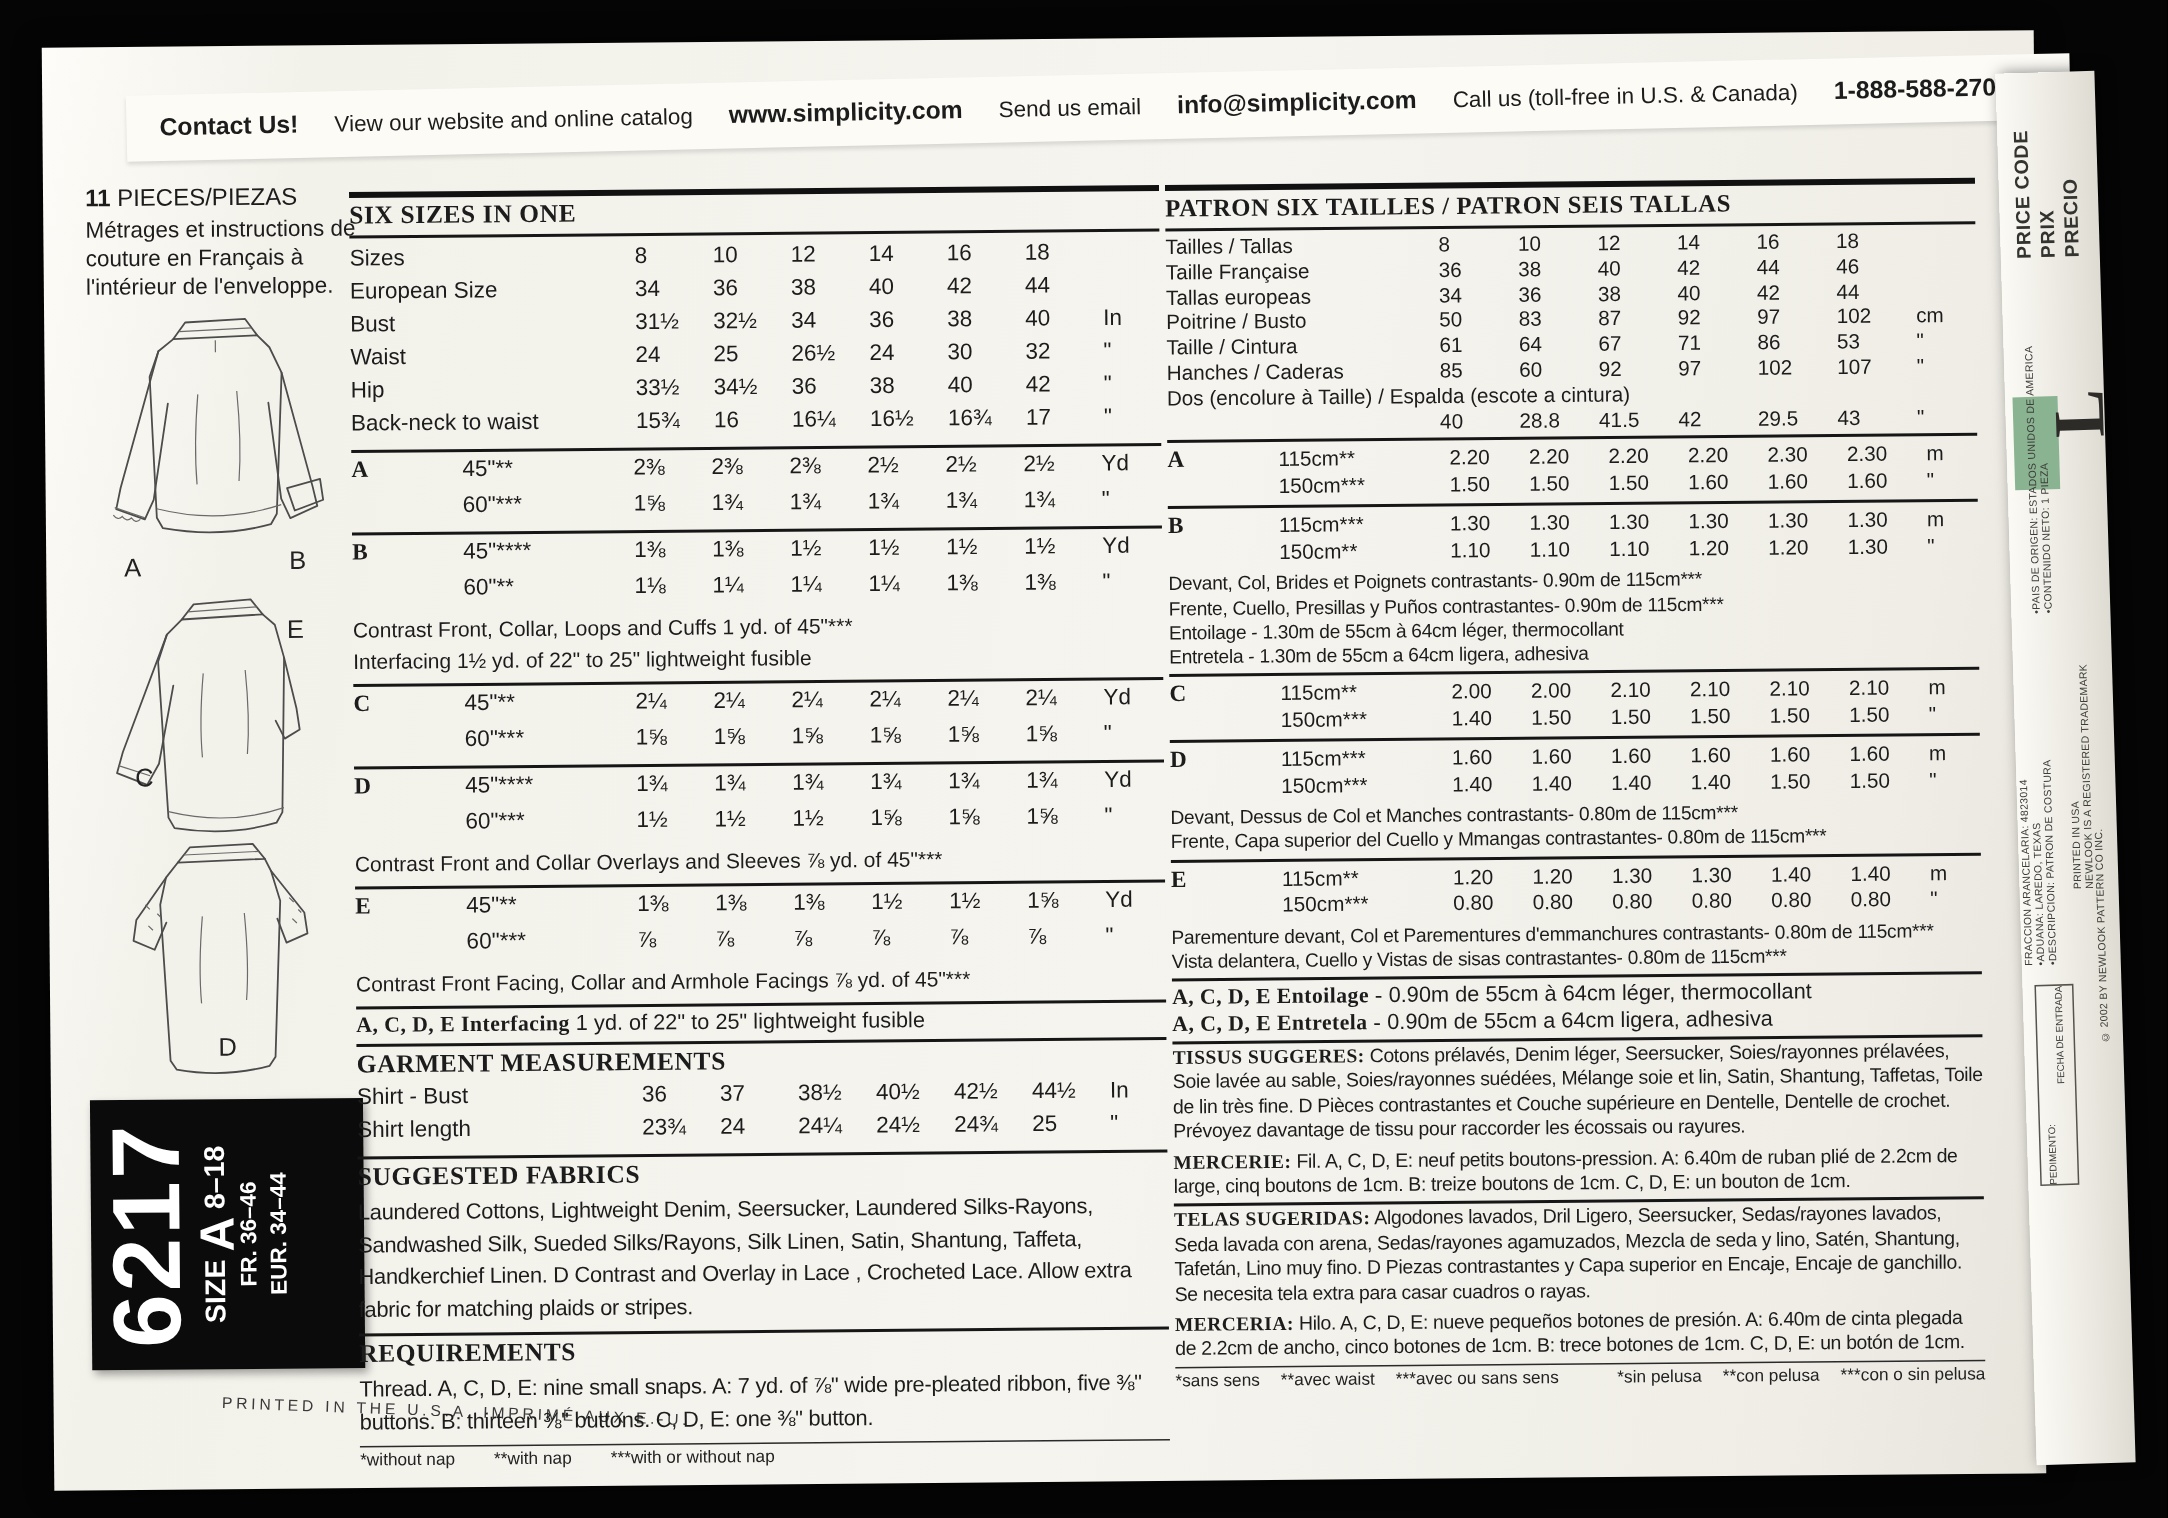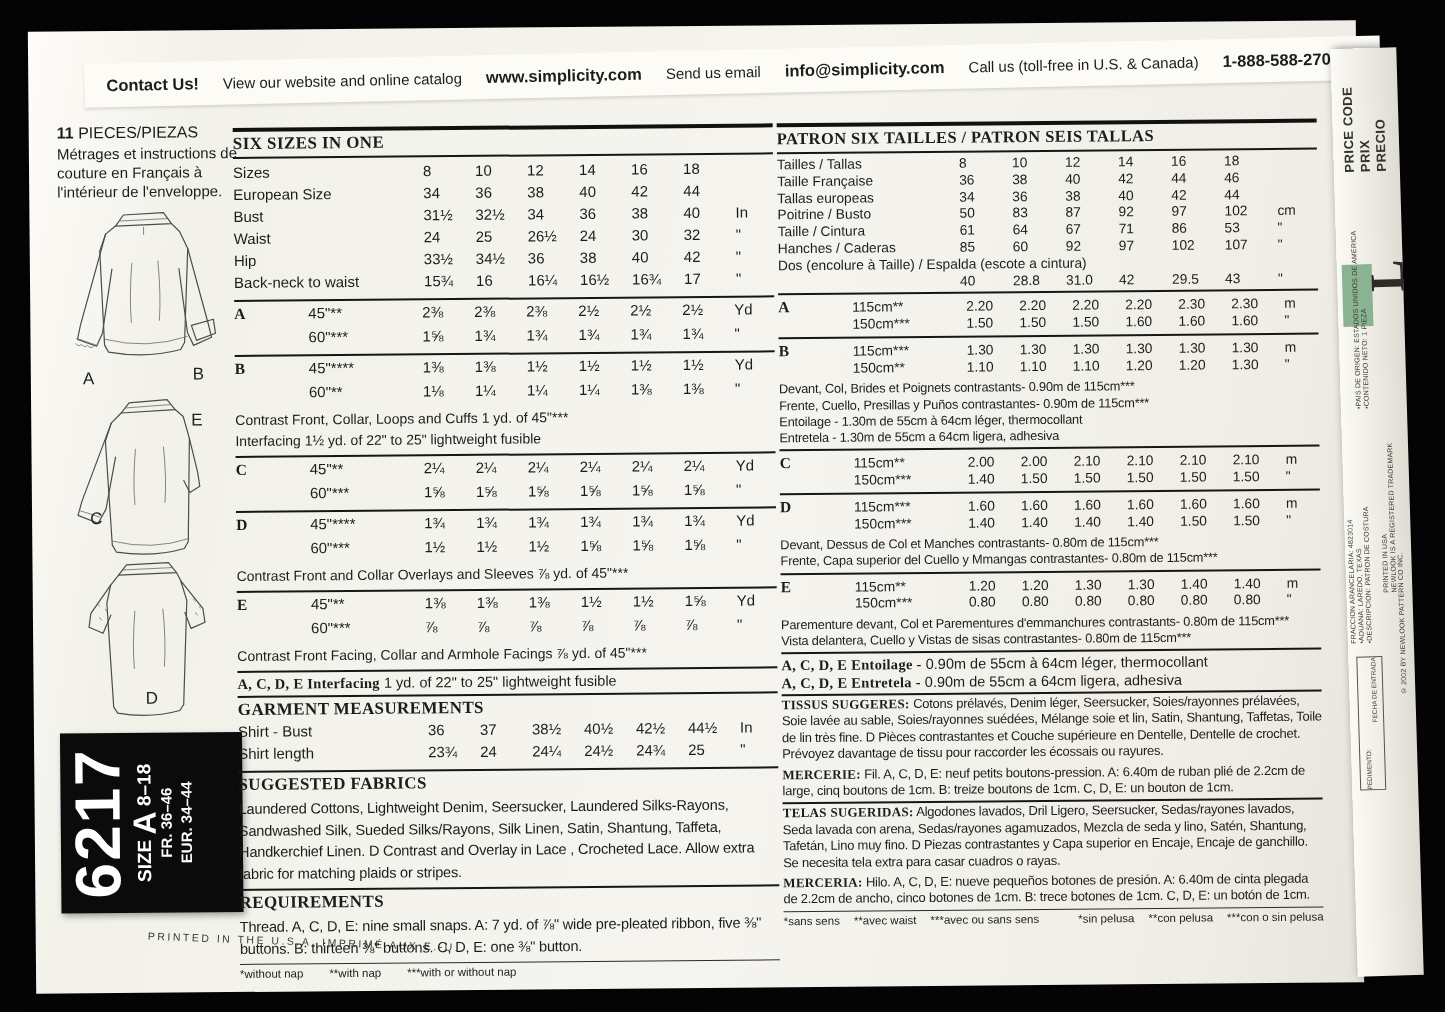--- a/index.html
+++ b/index.html
@@ -499,21 +499,21 @@
             <span class="unit">"</span>
           </div>
         <div class="trow">
             <span>Dos (encolure à Taille) / Espalda (escote a cintura)</span>
           </div>
         <div class="trow">
             <span class="tlabel"></span>
             <span class="cells">
               <span>40</span>
               <span>28.8</span>
-              <span>31.0</span>
+              <span>41.5</span>
               <span>42</span>
               <span>29.5</span>
               <span>43</span>
             </span>
             <span class="unit">"</span>
           </div>
       </div>
       <div class="sec pad3">
         <div class="trow yrow">
             <span class="letter">A</span>

